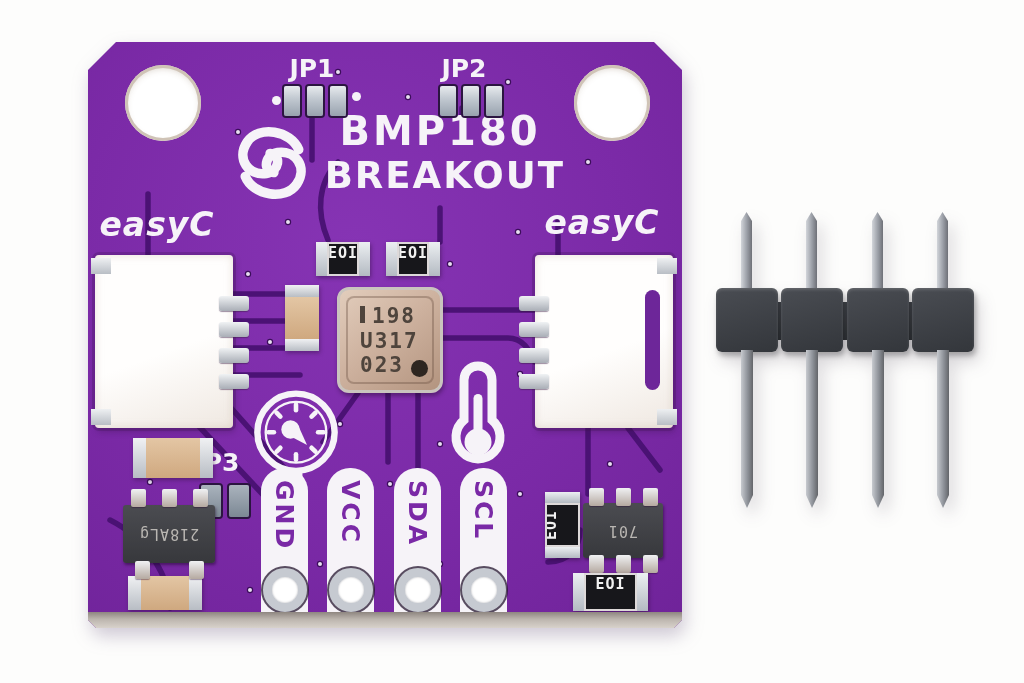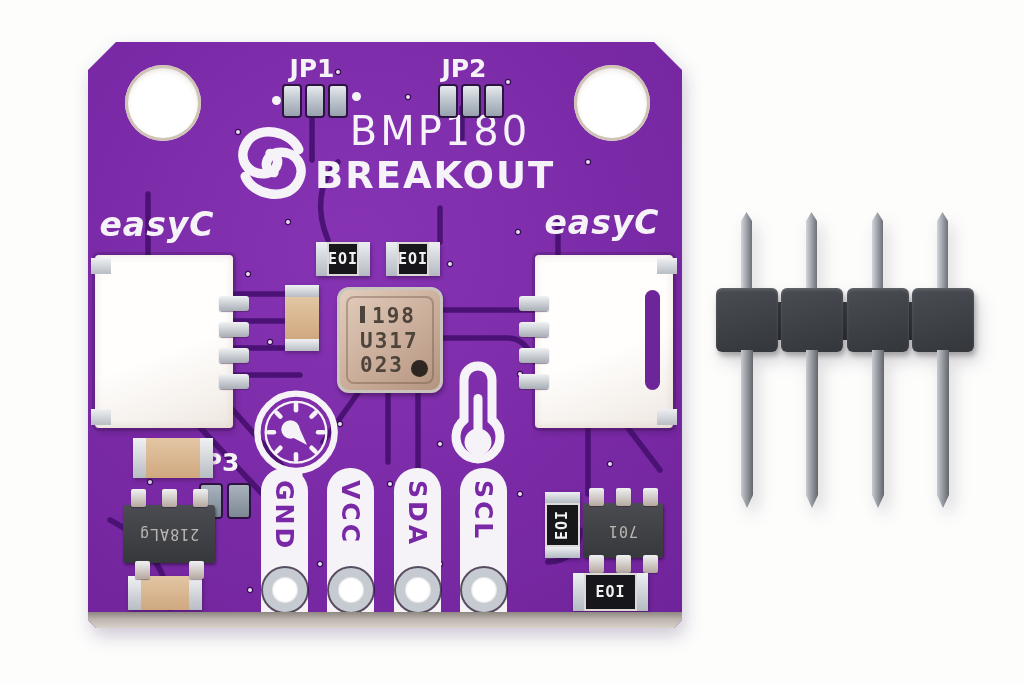--- a/index.html
+++ b/index.html
@@ -12,34 +12,34 @@
        background:radial-gradient(circle at 45% 35%, #8634b4 0%, #7b2aa7 55%, #6f2399 100%);
        clip-path:polygon(28px 0,566px 0,594px 28px,594px 578px,586px 586px,8px 586px,0 578px,0 28px);}
   .pcb-edge{position:absolute;left:0;top:570px;width:594px;height:16px;
             background:linear-gradient(180deg,#8e8680,#bcb5ae 45%,#d8d2cb);}
   .trace-svg{position:absolute;left:0;top:0;}
   .trace{stroke:#471070;stroke-width:5.5;fill:none;stroke-linecap:round;opacity:.92;}
   .via{fill:#e8dff0;stroke:#3c0d5c;stroke-width:1.2;}
   .hole{position:absolute;width:76px;height:76px;border-radius:50%;background:#fff;
         box-shadow:inset 0 0 0 3px #cfc3b6, inset 0 3px 7px rgba(120,90,60,.28);}
   .silk{color:#f6f3f8;position:absolute;}
-  .title1{left:247px;top:66px;width:210px;text-align:center;font-size:40px;font-weight:normal;letter-spacing:3px;}
-  .title2{left:227px;top:112px;width:250px;text-align:left;font-size:37px;font-weight:bold;letter-spacing:2px;}
+  .title1{left:247px;top:66px;width:210px;text-align:center;font-size:40px;font-weight:bold;letter-spacing:3px;}
+  .title2{left:227px;top:112px;width:250px;text-align:right;font-size:37px;font-weight:bold;letter-spacing:2px;}
   .easyc{font-style:italic;font-weight:bold;font-size:33px;letter-spacing:1px;width:124px;text-align:center;}
   .jp{font-weight:bold;font-size:25px;width:60px;text-align:center;}
   .jpad{position:absolute;width:16px;height:30px;border-radius:2px;
         background:linear-gradient(180deg,#e8ebee 0%,#c3cad2 40%,#98a2ae 100%);
         box-shadow:0 0 0 2px #2b1540;}
   .jpad.small{width:20px;height:32px;background:linear-gradient(180deg,#aab3bd,#7c8894);}
   .dot{position:absolute;width:9px;height:9px;border-radius:50%;background:#f6f3f8;}
   
   .res{position:absolute;display:flex;filter:drop-shadow(1px 2px 2px rgba(40,10,50,.45));}
   .res .cap{width:11px;background:linear-gradient(180deg,#eceff2,#b4bac2);}
   .res.v .cap{width:auto;height:11px;}
-  .res .body{flex:1;background:#17171b;border:2px solid #ddd9d9;display:flex;align-items:center;justify-content:center;overflow:hidden;}
+  .res .body{flex:1;background:#17171b;border:2px solid #ddd9d9;display:flex;justify-content:center;overflow:hidden;}
   .res .mark{color:#f2f2f2;font-family:"DejaVu Sans Mono",monospace;font-weight:bold;font-size:15px;letter-spacing:1px;}
   .res.v{flex-direction:column;}
   .res.v .mark{transform:rotate(-90deg);}
   
   .sensor{position:absolute;left:249px;top:245px;width:106px;height:106px;border-radius:12px;
           background:linear-gradient(140deg,#e2cdbc 0%,#cdb19e 48%,#b3947f 100%);
           border:3px solid #cac4be;box-shadow:1px 3px 4px rgba(40,10,50,.45);box-sizing:border-box;}
   .sensor-inner{position:absolute;inset:6px;border-radius:8px;box-shadow:inset 0 0 0 2px rgba(100,75,60,.35);
           display:flex;flex-direction:column;justify-content:center;padding:2px 0 0 14px;}
   .sline{font-family:"DejaVu Sans Mono",monospace;font-size:21px;font-weight:bold;color:#4e443c;

